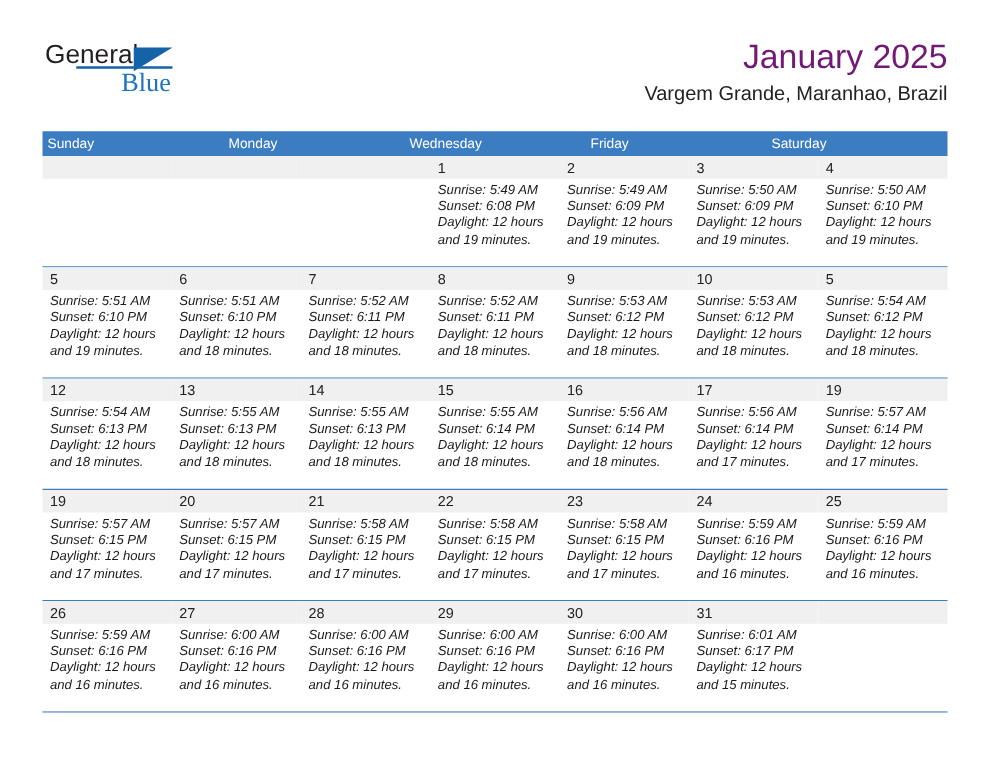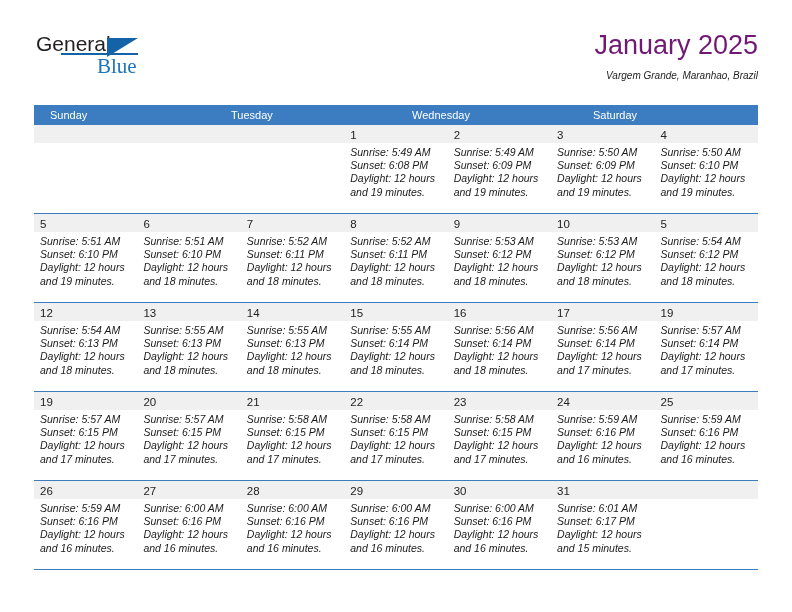--- a/index.html
+++ b/index.html
@@ -78,46 +78,45 @@
     top: 0;
     text-align: right;
   }
   .month-title {
     font-size: 27px;
     color: #701a75;
     line-height: 34px;
     white-space: nowrap;
   }
   .location-title {
-    font-size: 10px;
+    font-size: 16px;
     color: #222222;
     line-height: 20px;
     margin-top: 4px;
     white-space: nowrap;
-    font-style: italic;
   }
 
   
   .calendar {
     position: absolute;
     left: 34px;
     top: 105px;
     width: 724px;
   }
   .weekdays {
     display: flex;
     background: #3b7dc0;
     height: 20px;
   }
   .weekday {
     flex: 1 1 0;
     color: #ffffff;
     font-size: 11px;
     line-height: 20px;
-    padding-left: 16px;
+    padding-left: 4px;
     box-sizing: border-box;
     white-space: nowrap;
   }
 
   .week {
     display: flex;
     border-top: 1.5px solid #3b7dc0;
     position: relative;
   }
   .week:first-of-type {
@@ -176,22 +175,23 @@
       <div class="month-title">January 2025</div>
       <div class="location-title">Vargem Grande, Maranhao, Brazil</div>
     </div>
 
   </div>
 
   <div class="calendar">
 
     <div class="weekdays">
       <div class="weekday">Sunday</div>
-      <div class="weekday">Tuesday</div>
+      <div class="weekday">Monday</div>
       <div class="weekday">Wednesday</div>
+      <div class="weekday">Friday</div>
       <div class="weekday">Saturday</div>
     </div>
 
     <div class="weeks" id="weeks-container">
         <div class="week">
           <div class="day empty">
             <div class="datestrip"><span class="datenum"></span></div>
           </div>
           <div class="day empty">
             <div class="datestrip"><span class="datenum"></span></div>

